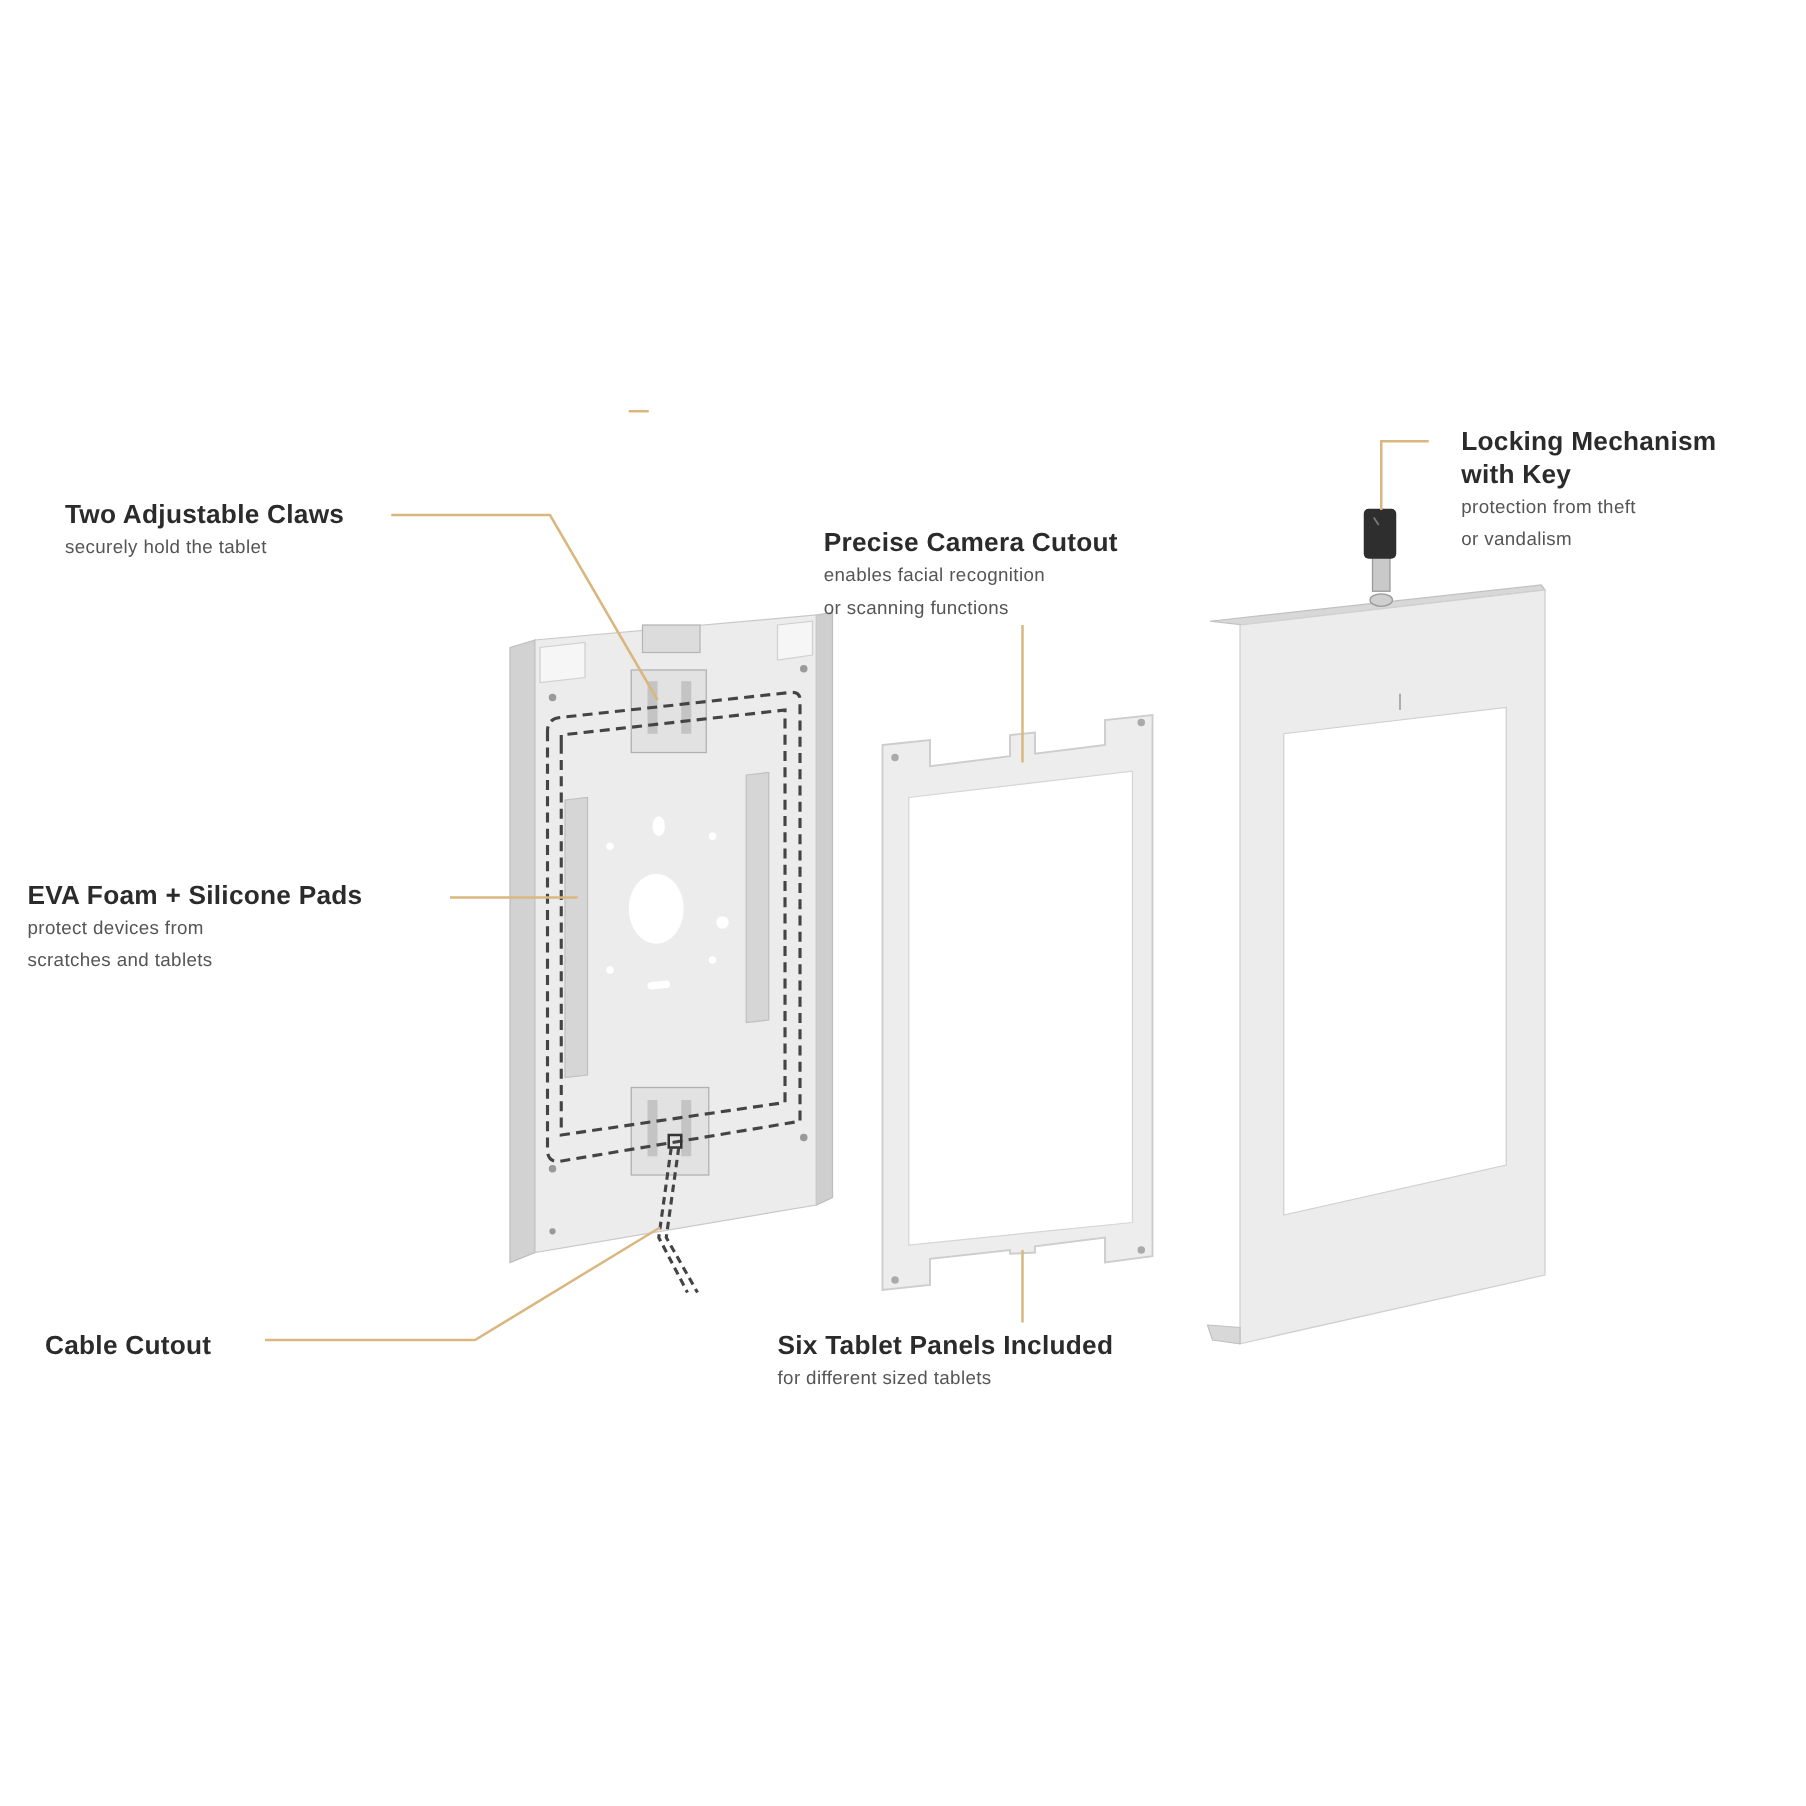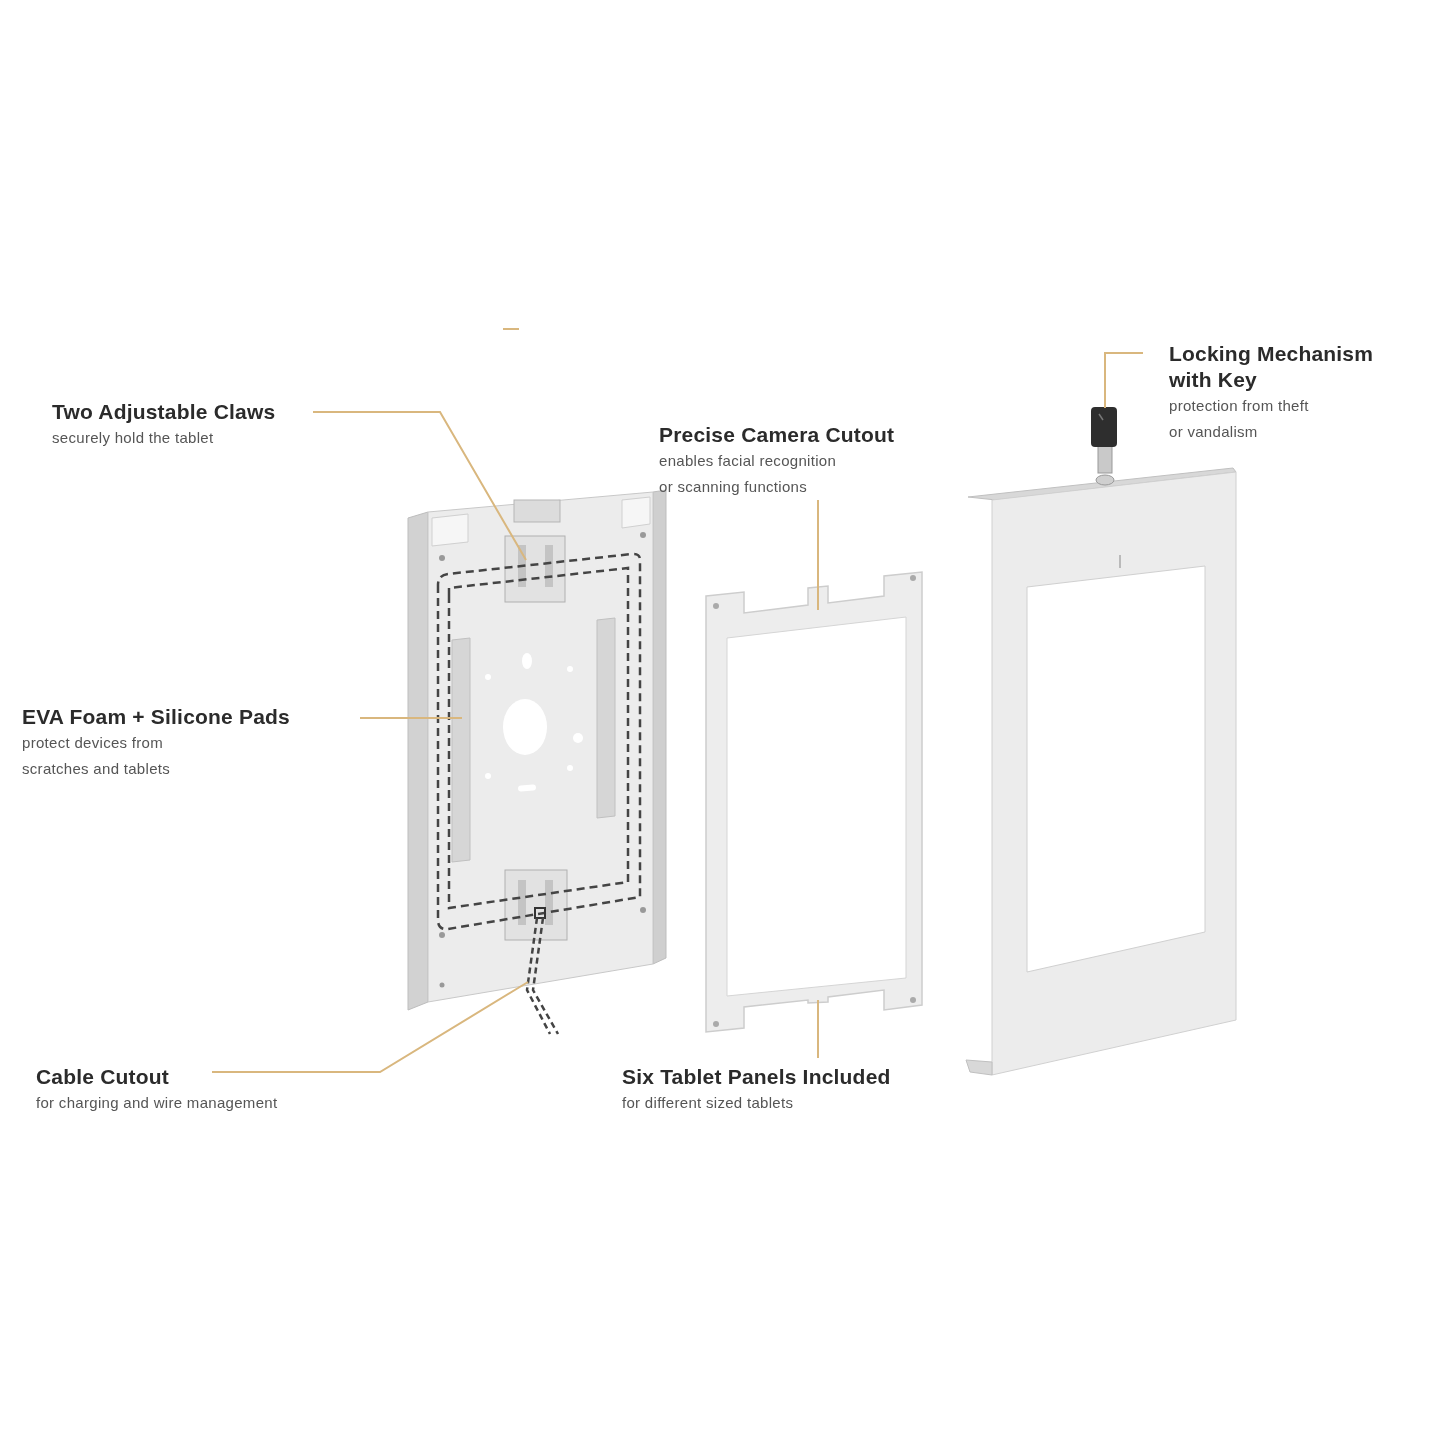--- a/index.html
+++ b/index.html
@@ -123,19 +123,18 @@
 </div>
 
 <div class="callout" style="left:22px; top:704px;">
   <span class="title">EVA Foam + Silicone Pads</span>
   <span class="desc">protect devices from</span>
   <span class="desc">scratches and tablets</span>
 </div>
 
 <div class="callout" style="left:24px; top:1064px;margin-left:12px;">
   <span class="title">Cable Cutout</span>
-  <span class="desc">for charging and wire management</span>
 </div>
 
 <div class="callout" style="left:622px; top:1064px;">
   <span class="title">Six Tablet Panels Included</span>
   <span class="desc">for different sized tablets</span>
 </div>
 
 </body></html>

